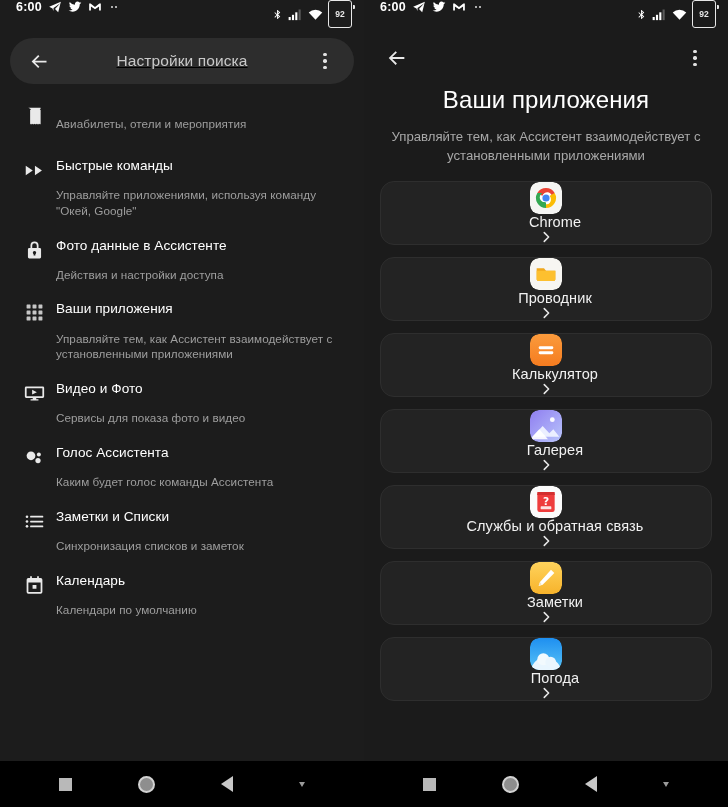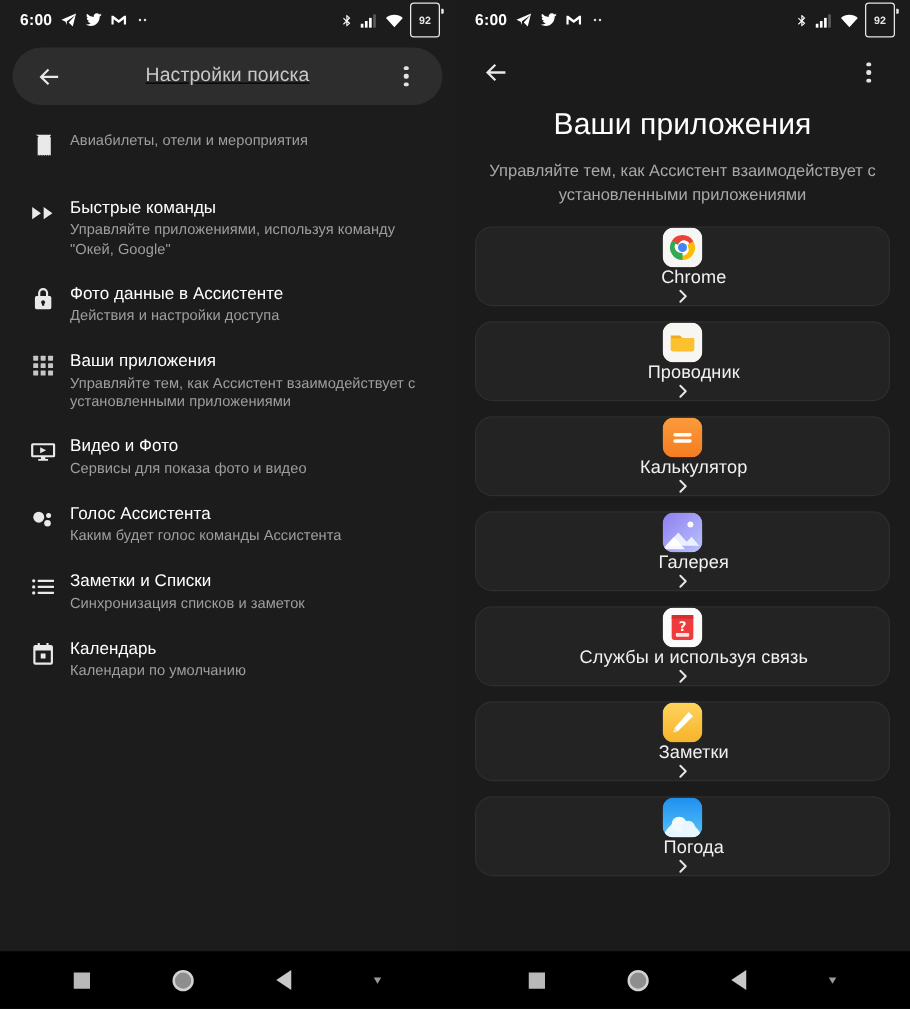--- a/index.html
+++ b/index.html
@@ -29,21 +29,21 @@
     overflow: hidden;
   }
   .phone.left { background: #1c1c1c; }
   .phone.right { background: #1b1b1b; }
 
   
   .statusbar {
     height: 32px;
     flex: 0 0 32px;
     display: flex;
-    align-items: center;
+    align-items: flex-start;
     justify-content: space-between;
     padding: 0 12px 0 16px;
     box-sizing: border-box;
     color: #ffffff;
   }
   .sb-left {
     display: flex;
     align-items: center;
     gap: 6px;
   }
@@ -154,21 +154,21 @@
   .setting-title {
     font-size: 13.6px;
     color: #ffffff;
     line-height: 1.28;
     letter-spacing: 0.05px;
   }
   .setting-sub {
     font-size: 11.7px;
     color: #9e9e9e;
     line-height: 1.33;
-    margin-top: 2px;
+    margin-top: 13px;
     letter-spacing: 0.05px;
   }
 
   
   .right-top {
     display: flex;
     align-items: center;
     justify-content: space-between;
     padding: 12px 18px 0 18px;
     height: 40px;
@@ -598,21 +598,21 @@
       <div class="app-card">
         <span class="app-icon">
           <svg width="32" height="32" viewBox="0 0 48 48">
             <rect width="48" height="48" rx="13" fill="#fbfbfb"></rect>
             <rect x="11" y="9" width="26" height="30" rx="3.5" fill="#ee3c3c"></rect>
             <rect x="11" y="9" width="26" height="4.5" fill="#d32f2f"></rect>
             <text x="24" y="28" font-family="DejaVu Sans" font-size="16" font-weight="bold" fill="#ffffff" text-anchor="middle">?</text>
             <rect x="16" y="30.5" width="16" height="4.5" rx="1" fill="#ffffff" opacity="0.85"></rect>
           </svg>
         </span>
-        <span class="app-name">Службы и используя связь</span>
+        <span class="app-name">Службы и обратная связь</span>
         <span class="chev">
           <svg width="14" height="14" viewBox="0 0 24 24">
               <path fill="none" stroke="#e8e8e8" stroke-width="2.6" stroke-linecap="round" stroke-linejoin="round" d="M9 4.5 16.5 12 9 19.5"></path>
             </svg>
         </span>
       </div>
 
       <div class="app-card">
         <span class="app-icon">
           <svg width="32" height="32" viewBox="0 0 48 48">

